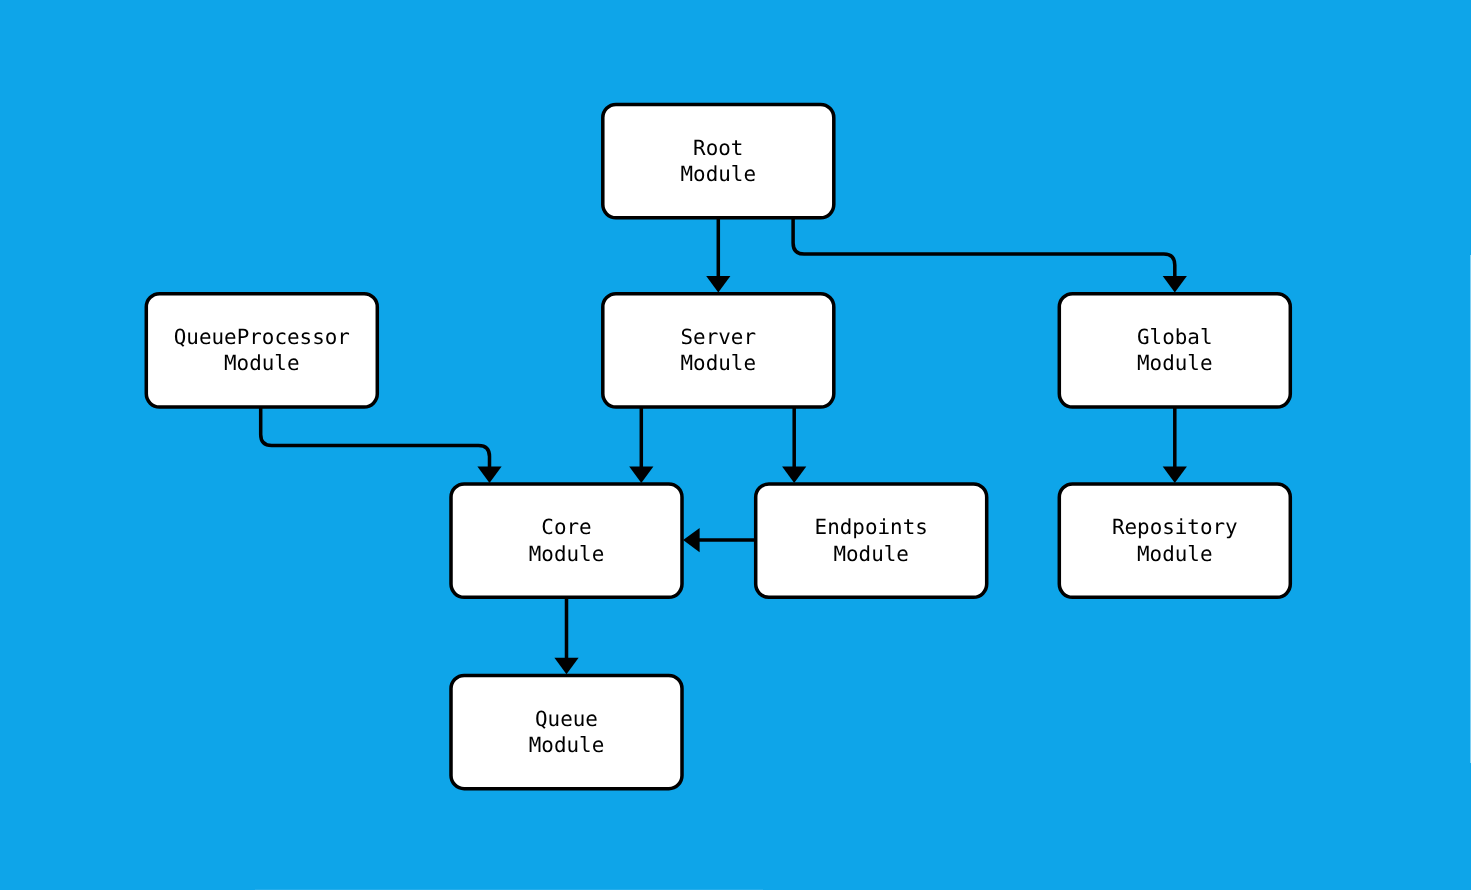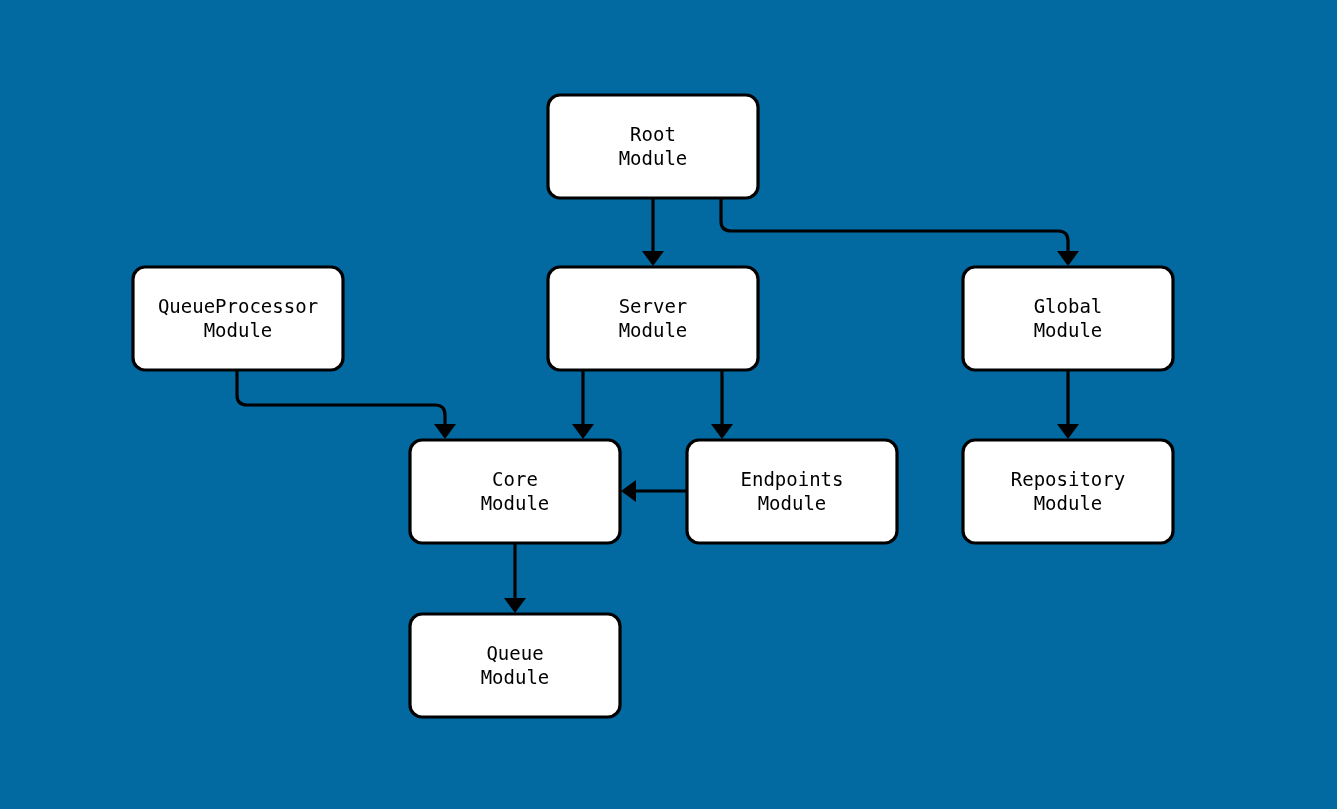--- a/index.html
+++ b/index.html
@@ -5,21 +5,21 @@
 <style>
   html, body {
     margin: 0;
     padding: 0;
     background: #ffffff;
   }
   #canvas {
     position: relative;
     width: 1337px;
     height: 809px;
-    background: #0369a1;
+    background: #0ea5e9;
     overflow: hidden;
   }
   #diagram-svg {
     position: absolute;
     left: 0;
     top: 0;
     width: 1337px;
     height: 809px;
     display: block;
   }

